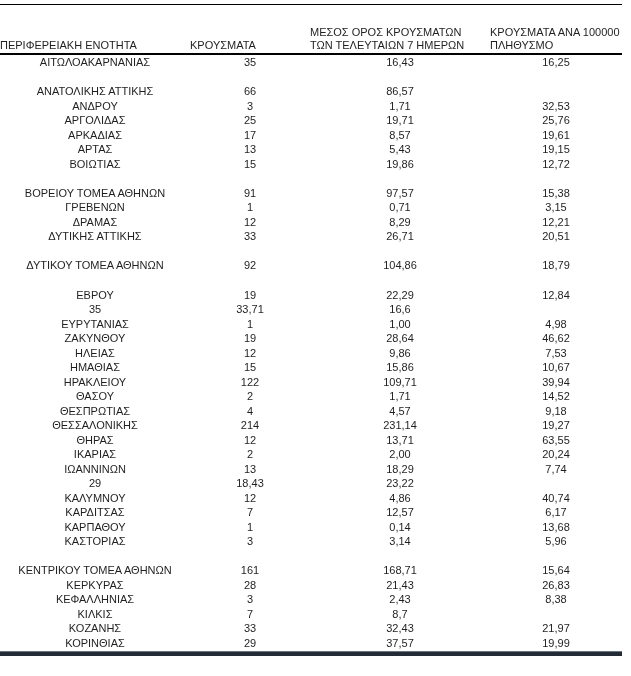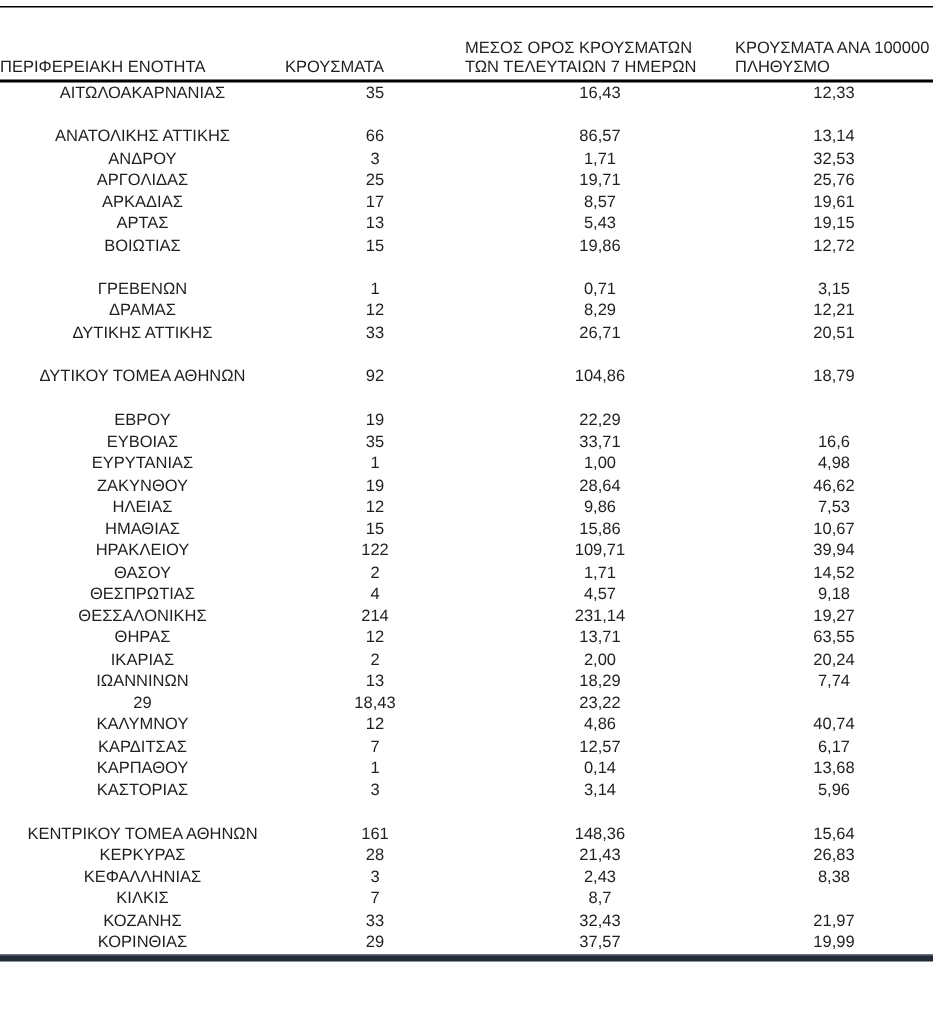--- a/index.html
+++ b/index.html
@@ -70,28 +70,27 @@
       <div>ΚΡΟΥΣΜΑΤΑ ΑΝΑ 100000</div>
       <div>ΠΛΗΘΥΣΜΟ</div>
     </div>
   </div>
 
   <div id="table-body">
       <div class="row grid-row">
     <div class="cell">ΑΙΤΩΛΟΑΚΑΡΝΑΝΙΑΣ</div>
     <div class="cell">35</div>
     <div class="cell">16,43</div>
-    <div class="cell">12,33</div>
+    <div class="cell">16,25</div>
   </div>
       <div class="row blank grid-row"></div>
       <div class="row grid-row">
     <div class="cell">ΑΝΑΤΟΛΙΚΗΣ ΑΤΤΙΚΗΣ</div>
     <div class="cell">66</div>
     <div class="cell">86,57</div>
-    <div class="cell">13,14</div>
   </div>
       <div class="row grid-row">
     <div class="cell">ΑΝΔΡΟΥ</div>
     <div class="cell">3</div>
     <div class="cell">1,71</div>
     <div class="cell">32,53</div>
   </div>
       <div class="row grid-row">
     <div class="cell">ΑΡΓΟΛΙΔΑΣ</div>
     <div class="cell">25</div>
@@ -111,20 +110,26 @@
     <div class="cell">19,15</div>
   </div>
       <div class="row grid-row">
     <div class="cell">ΒΟΙΩΤΙΑΣ</div>
     <div class="cell">15</div>
     <div class="cell">19,86</div>
     <div class="cell">12,72</div>
   </div>
       <div class="row blank grid-row"></div>
       <div class="row grid-row">
+    <div class="cell">ΒΟΡΕΙΟΥ ΤΟΜΕΑ ΑΘΗΝΩΝ</div>
+    <div class="cell">91</div>
+    <div class="cell">97,57</div>
+    <div class="cell">15,38</div>
+  </div>
+      <div class="row grid-row">
     <div class="cell">ΓΡΕΒΕΝΩΝ</div>
     <div class="cell">1</div>
     <div class="cell">0,71</div>
     <div class="cell">3,15</div>
   </div>
       <div class="row grid-row">
     <div class="cell">ΔΡΑΜΑΣ</div>
     <div class="cell">12</div>
     <div class="cell">8,29</div>
     <div class="cell">12,21</div>
@@ -140,23 +145,23 @@
     <div class="cell">ΔΥΤΙΚΟΥ ΤΟΜΕΑ ΑΘΗΝΩΝ</div>
     <div class="cell">92</div>
     <div class="cell">104,86</div>
     <div class="cell">18,79</div>
   </div>
       <div class="row blank grid-row"></div>
       <div class="row grid-row">
     <div class="cell">ΕΒΡΟΥ</div>
     <div class="cell">19</div>
     <div class="cell">22,29</div>
-  </div>
-      <div class="row grid-row">
-    <div class="cell">ΕΥΒΟΙΑΣ</div>
+    <div class="cell">12,84</div>
+  </div>
+      <div class="row grid-row">
     <div class="cell">35</div>
     <div class="cell">33,71</div>
     <div class="cell">16,6</div>
   </div>
       <div class="row grid-row">
     <div class="cell">ΕΥΡΥΤΑΝΙΑΣ</div>
     <div class="cell">1</div>
     <div class="cell">1,00</div>
     <div class="cell">4,98</div>
   </div>
@@ -246,21 +251,21 @@
       <div class="row grid-row">
     <div class="cell">ΚΑΣΤΟΡΙΑΣ</div>
     <div class="cell">3</div>
     <div class="cell">3,14</div>
     <div class="cell">5,96</div>
   </div>
       <div class="row blank grid-row"></div>
       <div class="row grid-row">
     <div class="cell">ΚΕΝΤΡΙΚΟΥ ΤΟΜΕΑ ΑΘΗΝΩΝ</div>
     <div class="cell">161</div>
-    <div class="cell">148,36</div>
+    <div class="cell">168,71</div>
     <div class="cell">15,64</div>
   </div>
       <div class="row grid-row">
     <div class="cell">ΚΕΡΚΥΡΑΣ</div>
     <div class="cell">28</div>
     <div class="cell">21,43</div>
     <div class="cell">26,83</div>
   </div>
       <div class="row grid-row">
     <div class="cell">ΚΕΦΑΛΛΗΝΙΑΣ</div>

